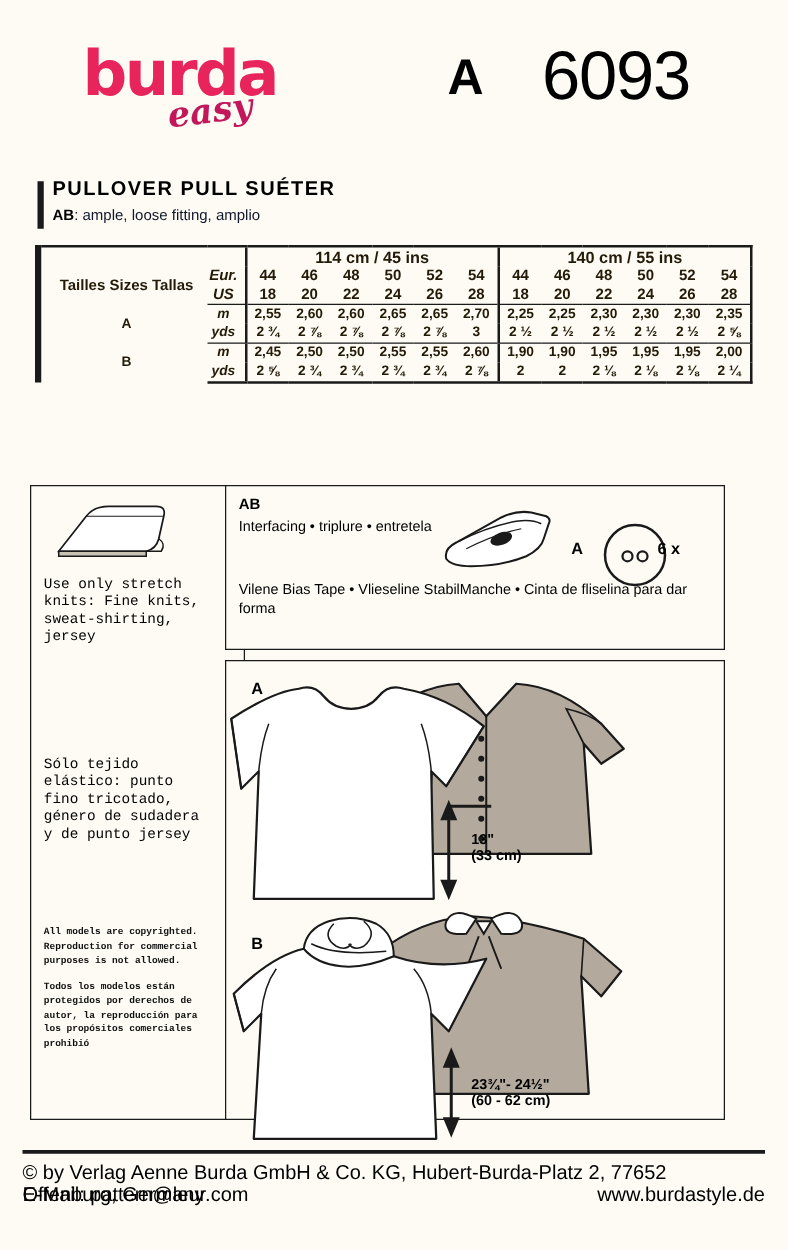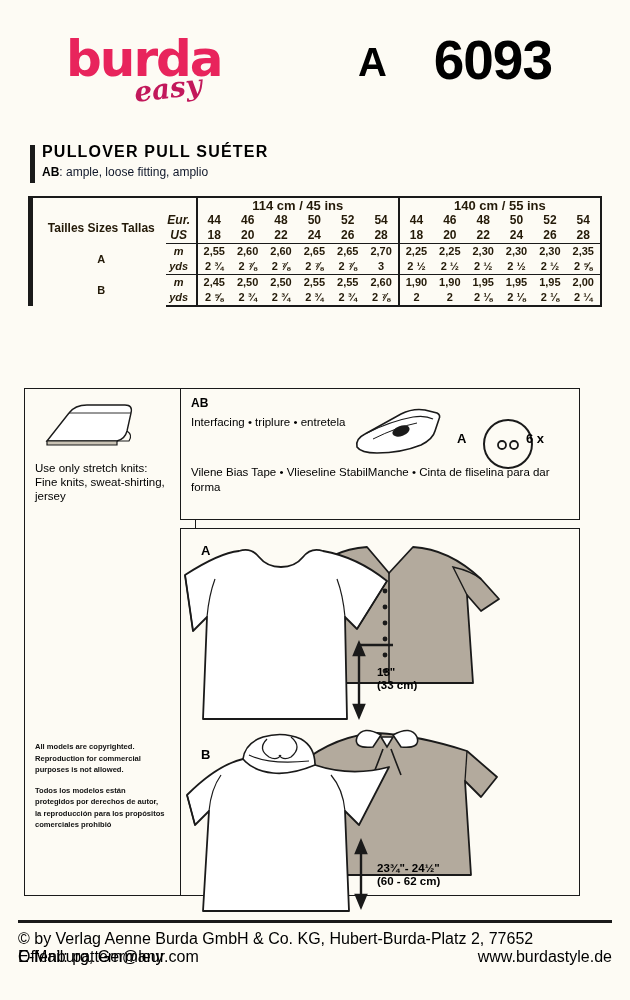--- a/index.html
+++ b/index.html
@@ -27,21 +27,21 @@
     font-style:italic;font-weight:bold;
     font-size:28px;color:#c2185b;
     transform:rotate(-7deg);
   }
   .view-letter{
     position:absolute;left:322px;top:40px;
     font-size:40px;font-weight:bold;letter-spacing:0;
   }
   .pattern-number{
     position:absolute;right:20px;top:28px;
-    font-size:55px;font-weight:bold;letter-spacing:-1px;
+    font-size:55px;font-weight:normal;letter-spacing:-1px;
   }
 
   
   .title-wrap{position:absolute;left:30px;top:143px;width:560px;}
   .title-bar{position:absolute;left:0;top:2px;width:5px;height:38px;background:#1a1a1a;}
   .title{
     position:absolute;left:12px;top:0;
     font-size:16px;font-weight:bold;letter-spacing:1.2px;
   }
   .subtitle{position:absolute;left:12px;top:22px;font-size:12px;}
@@ -62,21 +62,21 @@
   .bbt{border-bottom:1px solid #1a1a1a;}
   .bl{border-left:2px solid #1a1a1a;}
   .br{border-right:2px solid #1a1a1a;}
   .wgroup{font-size:13px;font-weight:bold;height:22px;}
   .sizes-head{font-size:12px;}
   .left-edge{width:5px;background:#1a1a1a;}
 
   
   .mid{position:absolute;left:24px;top:388px;width:556px;height:508px;}
   .box{position:absolute;border:1.5px solid #1a1a1a;background:#fdfbf4;box-sizing:border-box;}
-  .leftcol{left:0;top:0;width:172px;height:508px;}
+  .leftcol{left:0;top:0;width:172px;height:508px;font-family:Liberation Mono, monospace;}
   .fabric-note{position:absolute;left:10px;width:130px;font-size:11.5px;line-height:14px;}
   .fab1{top:72px;}
   .fab2{top:138px;}
   .fab3{top:216px;}
   .copyright{
     position:absolute;left:10px;top:352px;width:130px;
     font-size:7.6px;line-height:11.5px;font-weight:bold;color:#111;
   }
   .copyright p{margin:0 0 9px 0;}
 
@@ -237,20 +237,21 @@
   <div class="mid">
 
     <div class="box leftcol">
       <svg width="120" height="62" viewBox="0 0 120 62" style="position:absolute;left:14px;top:6px;">
         <path d="M8 46 L30 18 Q36 10 48 10 L86 10 Q94 10 92 18 L88 36 Q86 44 78 46 Z" fill="#ffffff" stroke="#1a1a1a" stroke-width="1.4"></path>
         <path d="M8 46 L78 46 L78 50 L8 50 Z" fill="#c9c2b4" stroke="#1a1a1a" stroke-width="1.2"></path>
         <path d="M88 36 Q94 40 90 46 L78 46" fill="none" stroke="#1a1a1a" stroke-width="1.2"></path>
         <path d="M30 18 L92 18" fill="none" stroke="#1a1a1a" stroke-width="0.9"></path>
       </svg>
       <div class="fabric-note fab1">Use only stretch knits: Fine knits, sweat-shirting, jersey</div>
+      <div class="fabric-note fab3">Sólo tejido elástico: punto fino tricotado, género de sudadera y de punto jersey</div>
       <div class="copyright">
         <p>All models are copyrighted. Reproduction for commercial purposes is not allowed.</p>
         <p>Todos los modelos están protegidos por derechos de autor, la reproducción para los propósitos comerciales prohibió</p>
       </div>
     </div>
 
     <div class="box notions">
       <div class="notions-title">AB</div>
       <div class="notions-text nt1">Interfacing • triplure • entretela</div>
       <div class="notions-text nt2">Vilene Bias Tape • Vlieseline StabilManche • Cinta de fliselina para dar forma</div>

